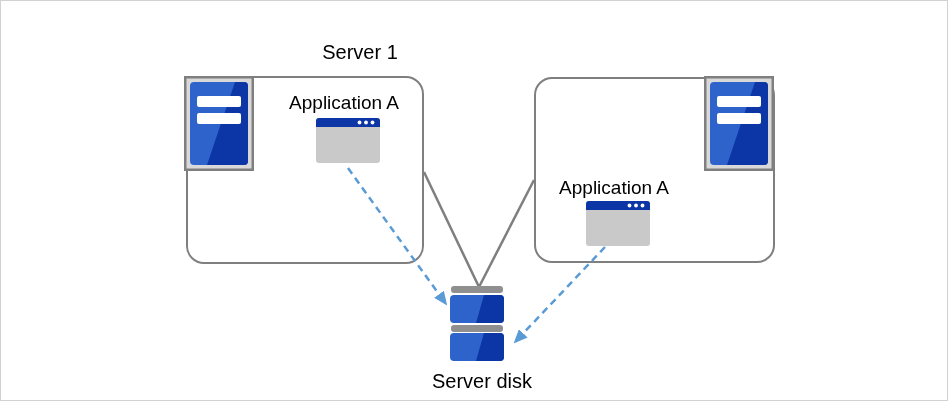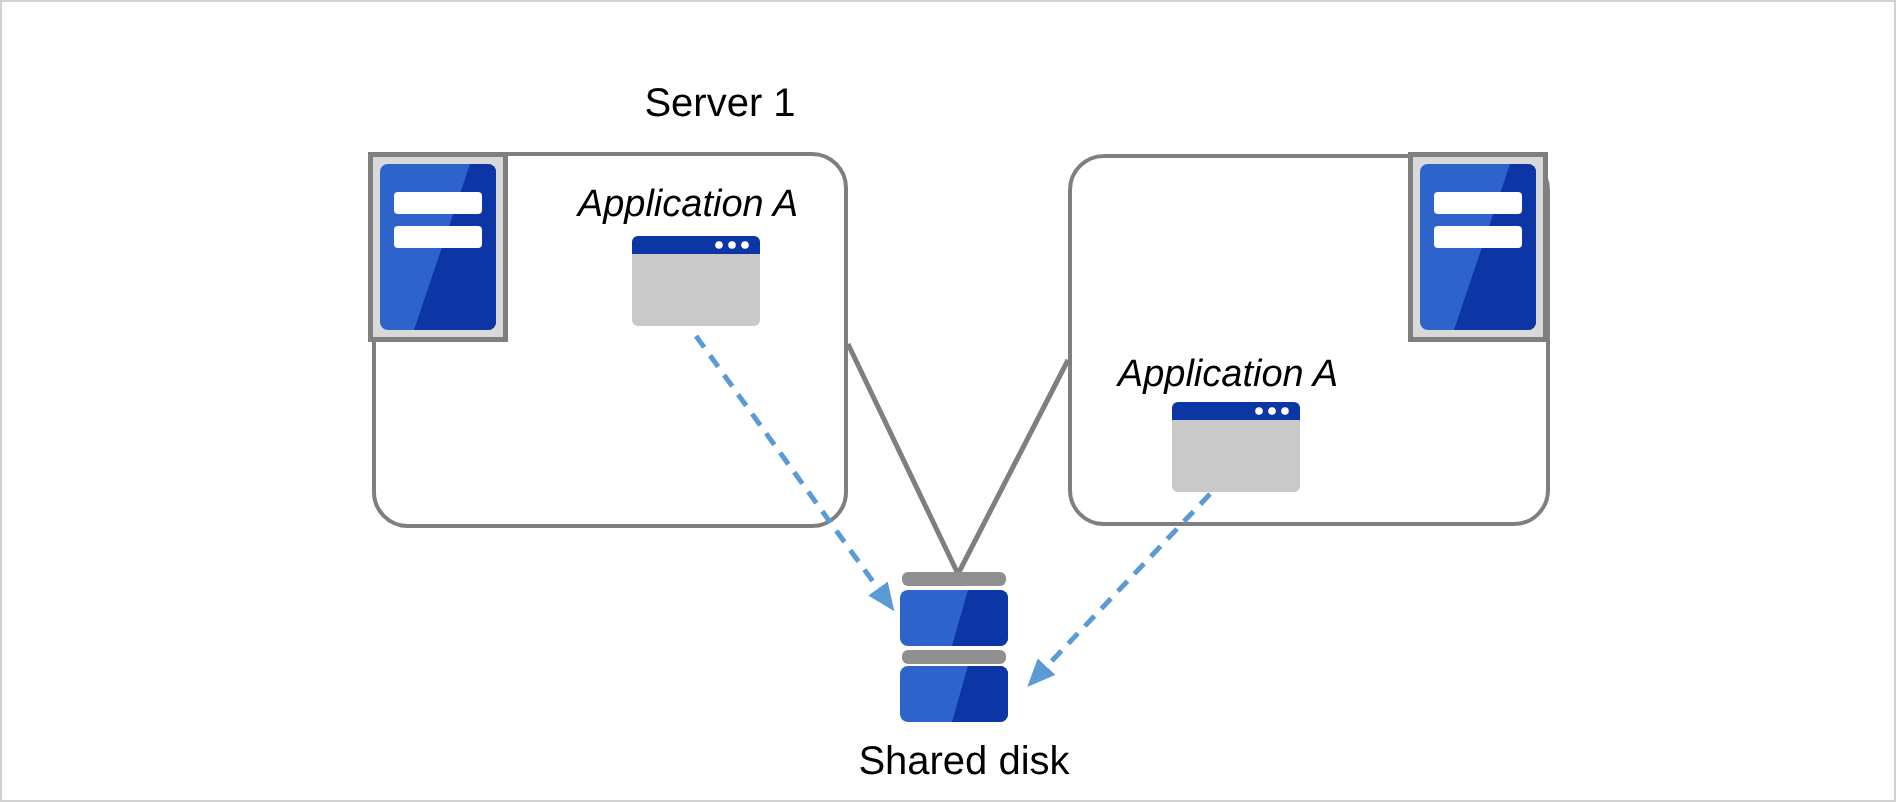--- a/index.html
+++ b/index.html
@@ -24,21 +24,21 @@
   .icon{position:absolute;}
   .label{
     position:absolute;
     transform:translateX(-50%);
     white-space:nowrap;
     color:#000000;
     font-size:20px;
     line-height:23px;
     text-align:center;
   }
-  .label.app{font-size:19px;font-style:italic;}
+  .label.app{font-size:19px;}
 </style>
 </head>
 <body>
 
 <div class="canvas">
 
   <div class="box server1"></div>
   <div class="box server2"></div>
 
   <svg class="connectors" width="948" height="401" viewBox="0 0 948 401">
@@ -130,15 +130,15 @@
     <rect x="1" y="39" width="52" height="7" rx="3" style="fill:var(--disk_bar,#8f8f8f)"></rect>
     <g clip-path="url(#diskClipB)">
       <rect x="0" y="47" width="54" height="28" style="fill:var(--blue_light,#2e63cb)"></rect>
       <polygon points="34,47 54,47 54,75 26,75" style="fill:var(--blue_dark,#0c35a5)"></polygon>
     </g>
   </svg>
 
   <div class="label" style="left:359px;top:40px">Server 1</div>
   <div class="label app" style="left:343px;top:90px">Application A</div>
   <div class="label app" style="left:613px;top:175px">Application A</div>
-  <div class="label" style="left:481px;top:369px">Shared disk</div>
+  <div class="label" style="left:481px;top:369px">Server disk</div>
 
 </div>
 
 </body></html>

